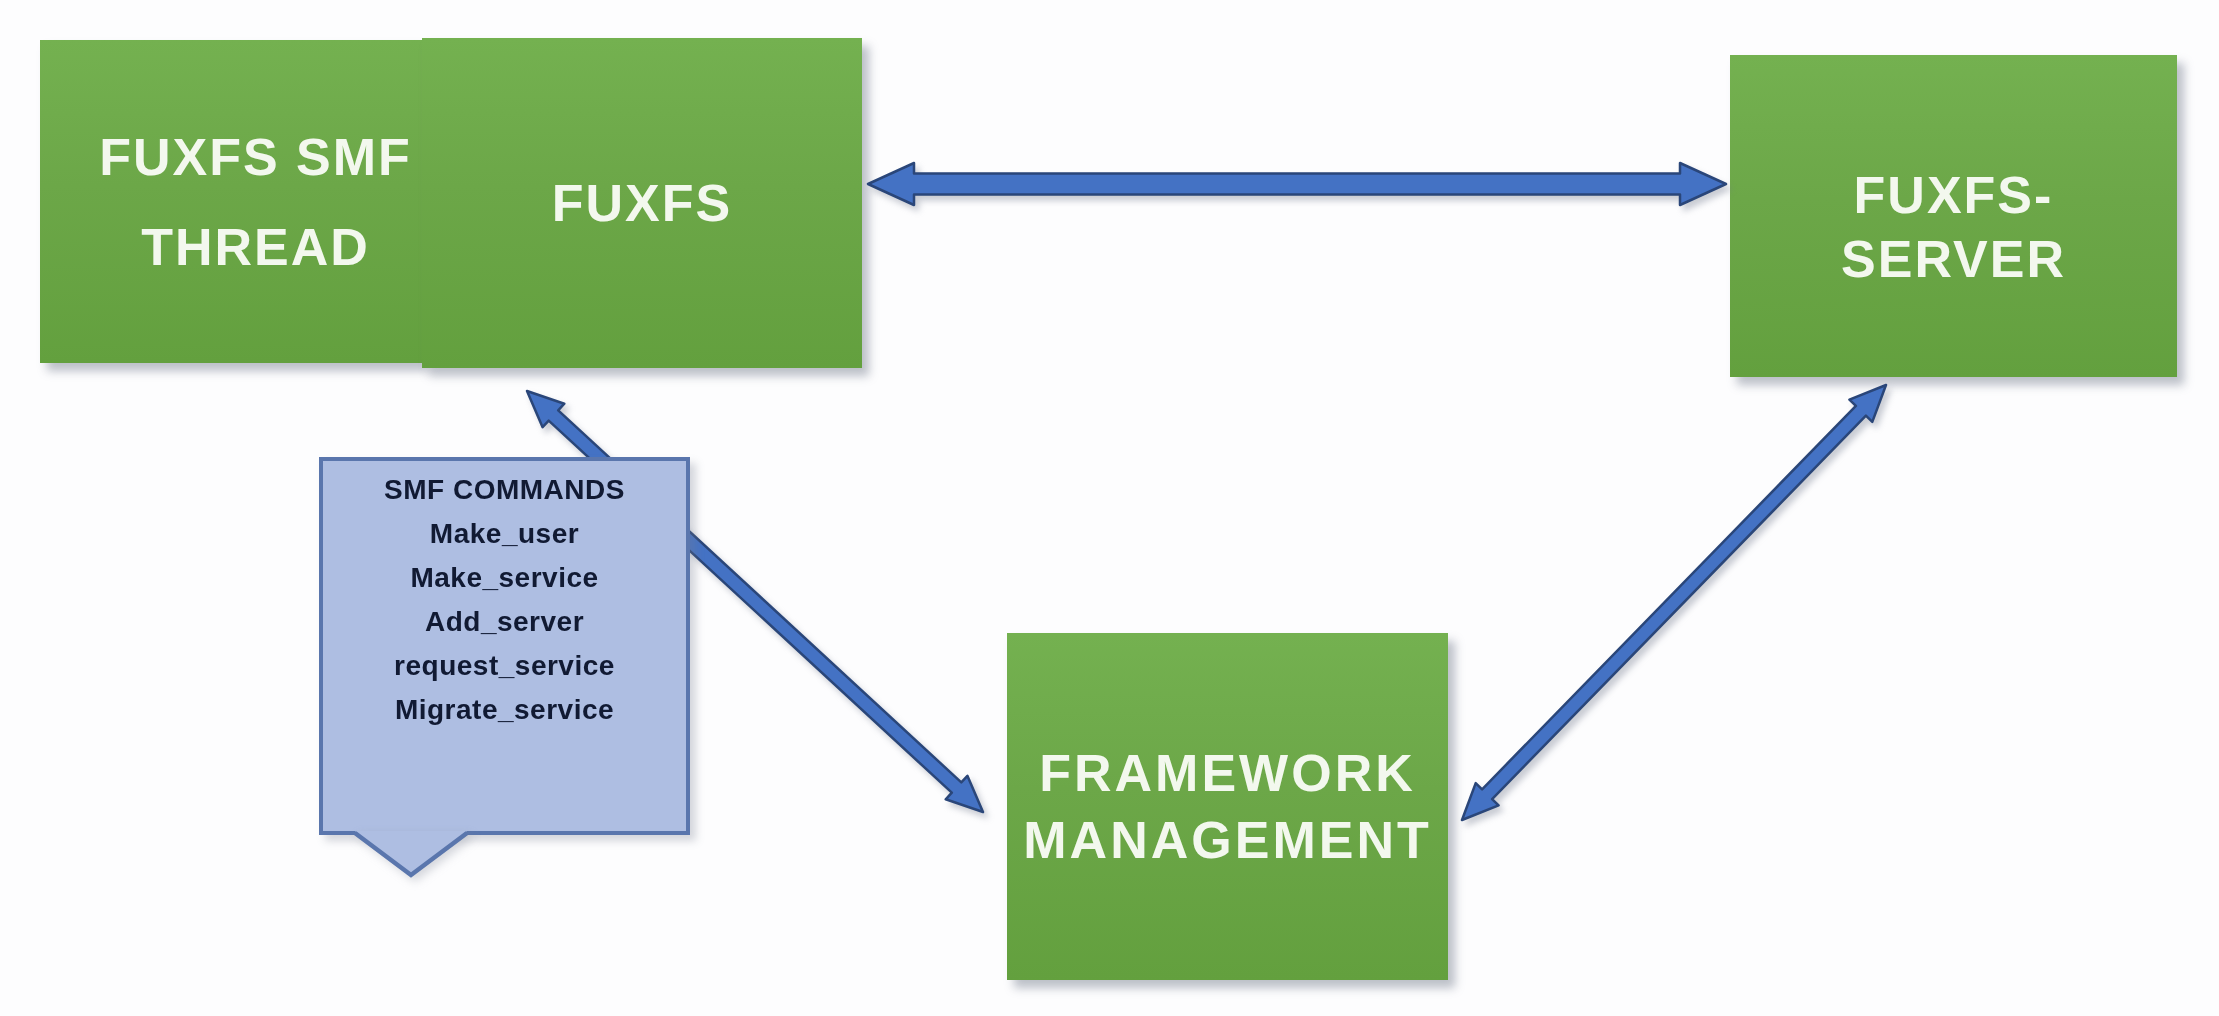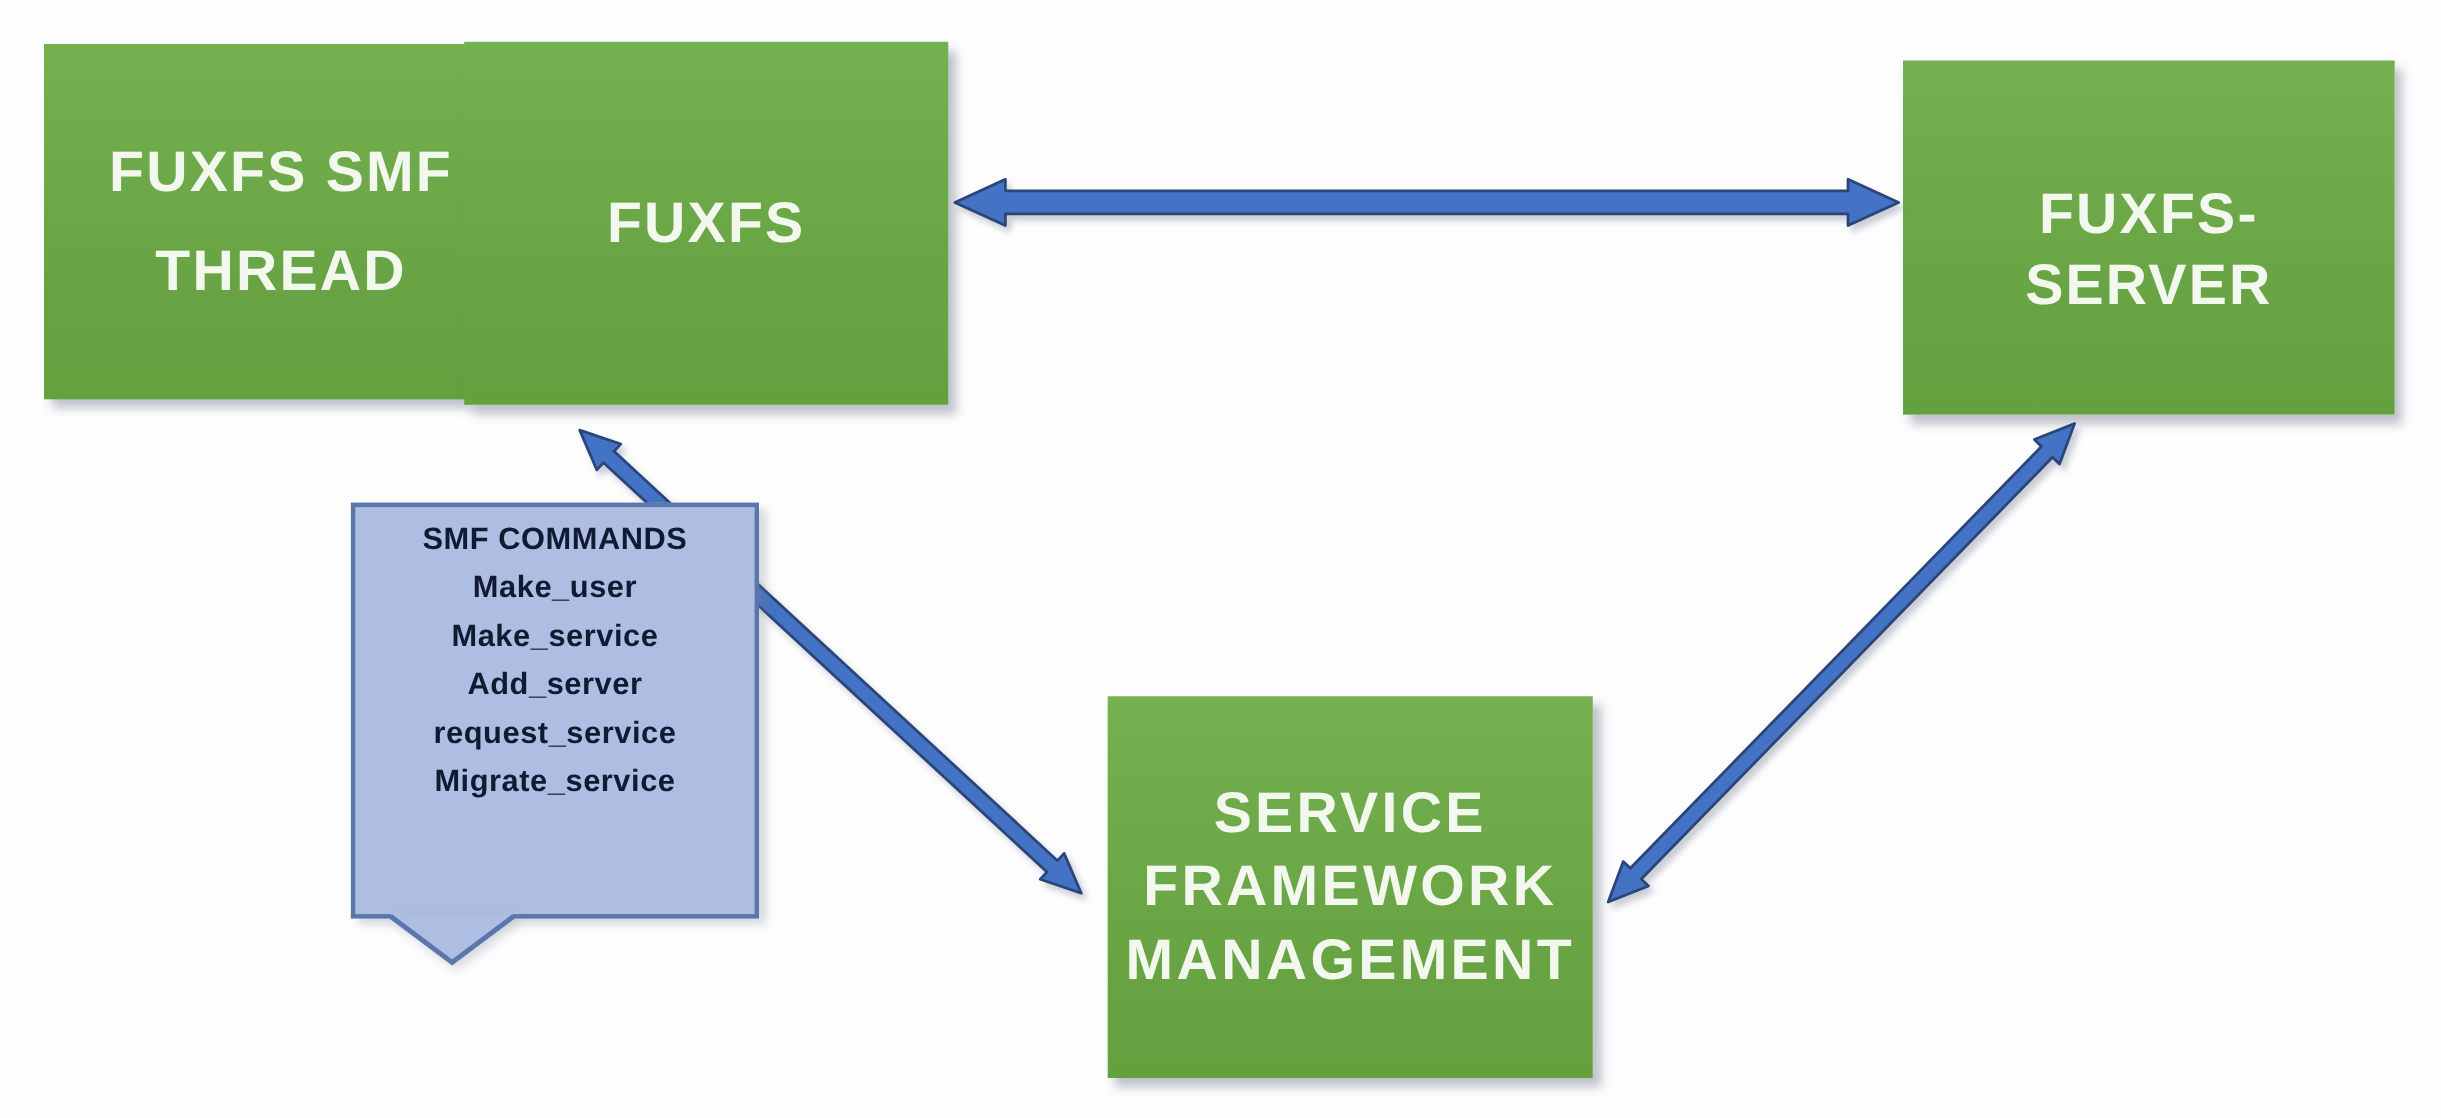--- a/index.html
+++ b/index.html
@@ -62,21 +62,20 @@
 <div class="node" id="node-fuxfs">
   <span class="line">FUXFS</span>
 </div>
 
 <div class="node" id="node-fuxfs-server">
   <span class="line">FUXFS-</span>
   <span class="line">SERVER</span>
 </div>
 
 <div class="node" id="node-smf">
-  <span class="line">SERVICE</span>
   <span class="line">FRAMEWORK</span>
   <span class="line">MANAGEMENT</span>
 </div>
 
 <svg id="arrow-layer" width="2219" height="1016" viewBox="0 0 2219 1016">
   <polygon points="868,184 914,205 914,194.5 1680,194.5 1680,205 1726,184 1680,163 1680,173.5 914,173.5 914,163"></polygon>
   <polygon points="527,391 542.6,427.2 548.7,420.6 951.8,792.7 945.7,799.3 983,812 967.4,775.8 961.3,782.4 558.2,410.3 564.3,403.7"></polygon>
   <polygon points="1462,820 1498.6,805.4 1492.1,799.1 1865.9,415.7 1872.3,421.9 1886,385 1849.4,399.6 1855.9,405.9 1482.1,789.3 1475.7,783.1"></polygon>
 </svg>
 

